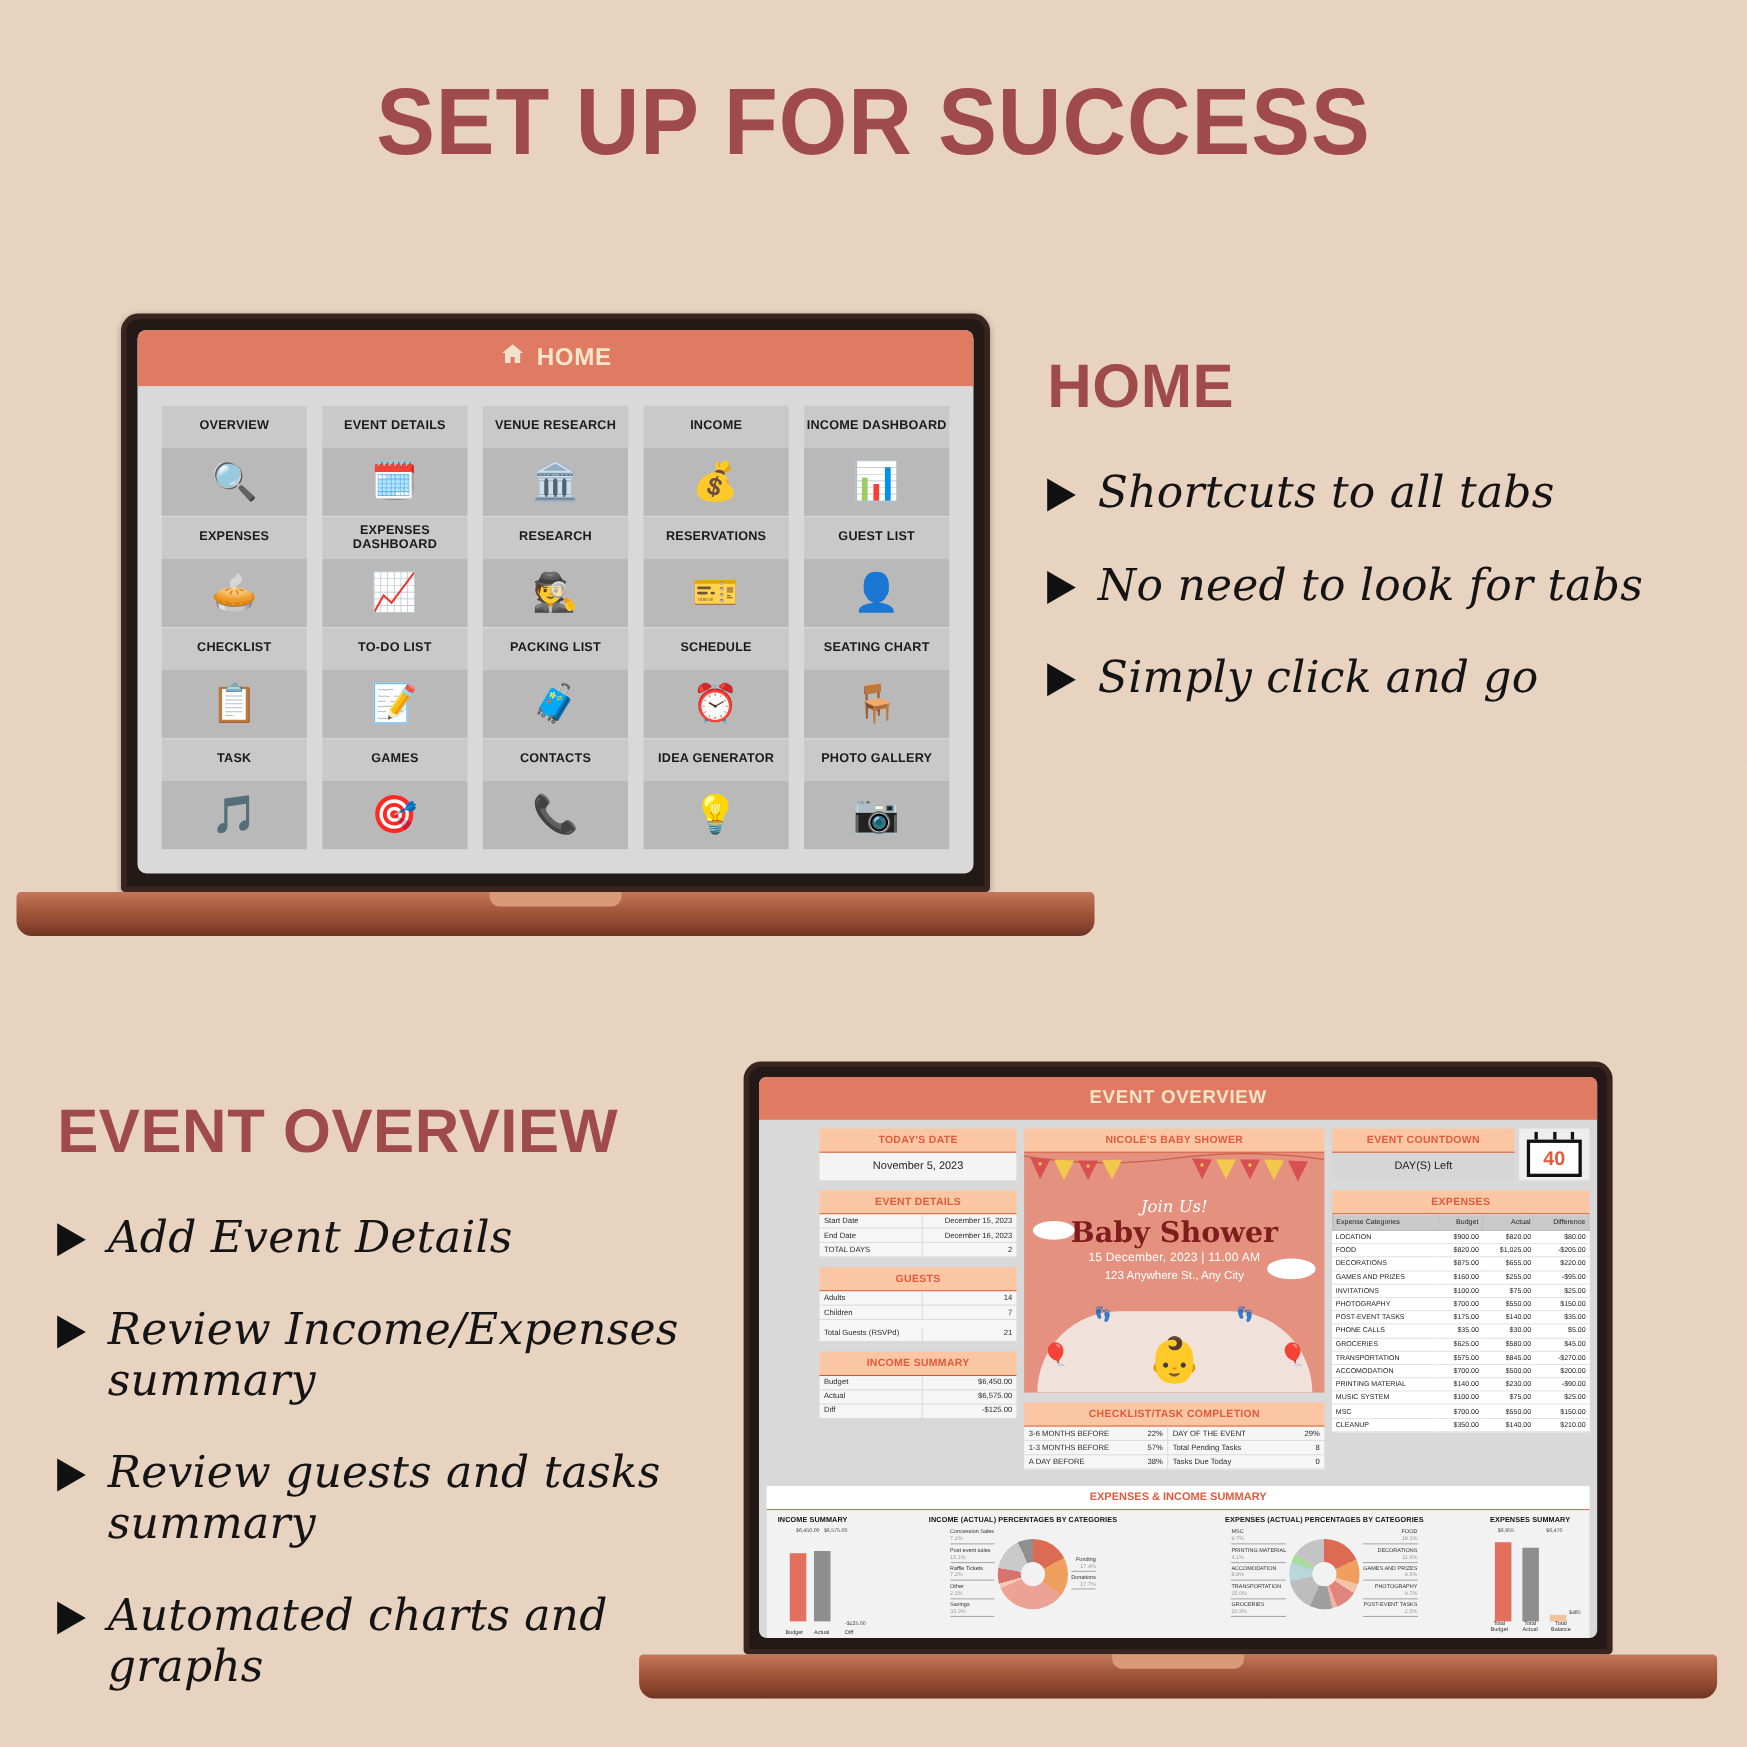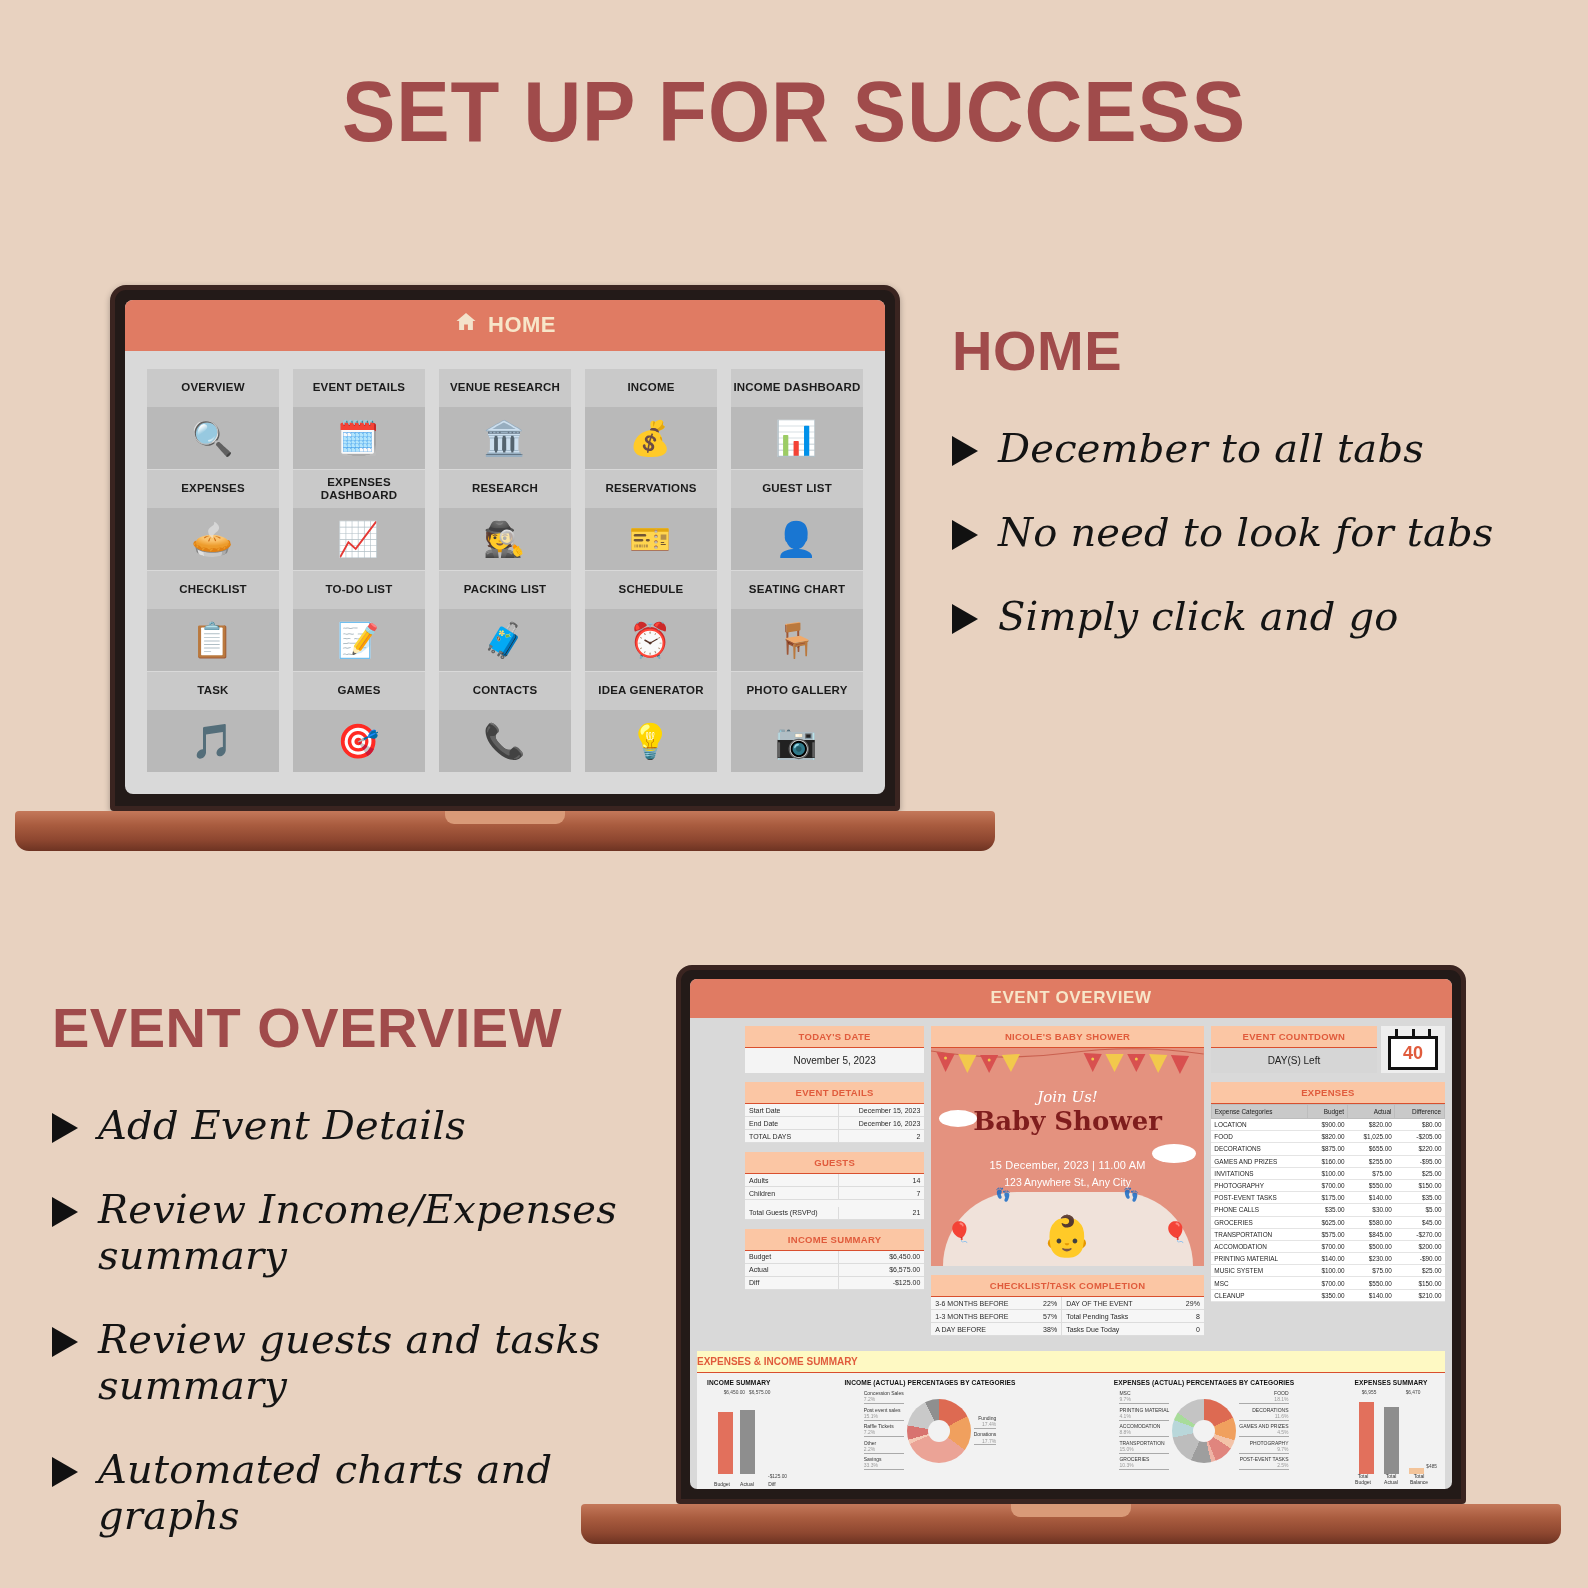--- a/index.html
+++ b/index.html
@@ -99,40 +99,40 @@
   .cal-box { border: 3px solid #111; height: 34px; display: flex; align-items: center; justify-content: center; font-size: 18px; color: #e05b3c; font-weight: 600; background: #fff; }
 
   
   .invite {
     background: #e4927f; height: 218px; position: relative; overflow: hidden;
     display: flex; flex-direction: column; align-items: center; color: #fff;
   }
   .bunting { position: absolute; top: 0; left: 0; width: 100%; height: 30px; }
   .joinus { margin-top: 40px; font-family: "DejaVu Serif", serif; font-style: italic; font-size: 15px; color: #fff; }
   .bshower { font-family: "DejaVu Serif", serif; font-size: 26px; font-weight: 700; color: #7f1d1d; line-height: 1.05; margin-top: 2px; }
-  .idate { font-size: 11px; margin-top: 24px; letter-spacing: .2px; }
+  .idate { font-size: 11px; margin-top: 2px; letter-spacing: .2px; }
   .iaddr { font-size: 10.5px; margin-top: 5px; }
   .baby-arc { position: absolute; bottom: 0; left: 50%; transform: translateX(-50%); width: 250px; height: 74px; background: #f0e2da; border-radius: 130px 130px 0 0; }
   .baby { position: absolute; bottom: 6px; left: 50%; transform: translateX(-50%); font-size: 40px; }
   .cloud { position: absolute; background: #fff; border-radius: 50%; }
 
   
   table.exp { width: 100%; border-collapse: collapse; font-size: 6.4px; background: #fff; }
   table.exp th {
     background: #c9c9c9; color: #222; font-weight: 500; padding: 3px 3px; text-align: right; border: .5px solid #bdbdbd;
   }
   table.exp th.first { text-align: left; }
   table.exp td { padding: 2.1px 3px; text-align: right; border-bottom: .5px solid #e4e4e4; color: #222; background: #fff; }
   table.exp td.first { text-align: left; }
   td.pos { color: #22a64a; }
   td.neg { color: #e03b2f; }
 
   
   .sumstrip { margin: 6px 7px 0; }
-  .sumtitle { background: #fef9c3; color: #e05b3c; text-align: left; font-size: 10px; font-weight: 700; padding: 5px 0; border-bottom: 1.5px solid #d94f2e; }
+  .sumtitle { background: #ffffff; color: #e05b3c; text-align: center; font-size: 10px; font-weight: 700; padding: 5px 0; border-bottom: 1.5px solid #d94f2e; }
   .charts { background: #f2f2f2; display: flex; padding: 6px 4px 0; height: 132px; }
   .c-ink { width: 92px; }
   .c-inp { flex: 1; }
   .c-exp { flex: 1; }
   .c-exs { width: 100px; }
   .ctitle { font-size: 6.6px; font-weight: 700; color: #111; text-align: center; margin-bottom: 4px; letter-spacing: .1px; }
   .ctitle.l { text-align: left; padding-left: 6px; }
   .bars { display: flex; align-items: flex-end; justify-content: center; gap: 7px; height: 78px; }
   .bar { width: 15px; }
   .bar.c1 { background: #e2705c; }
@@ -252,21 +252,21 @@
   <div class="base1">
       <div class="notch1"></div>
     </div>
 </div>
 
 <div class="right-block">
   <div class="blk-title">HOME</div>
   <div class="bullets" id="home-bullets">
       <div class="bullet">
         <span class="tri"></span>
-        <span class="btxt">December to all tabs</span>
+        <span class="btxt">Shortcuts to all tabs</span>
       </div>
       <div class="bullet">
         <span class="tri"></span>
         <span class="btxt">No need to look for tabs</span>
       </div>
       <div class="bullet">
         <span class="tri"></span>
         <span class="btxt">Simply click and go</span>
       </div>
     </div>

